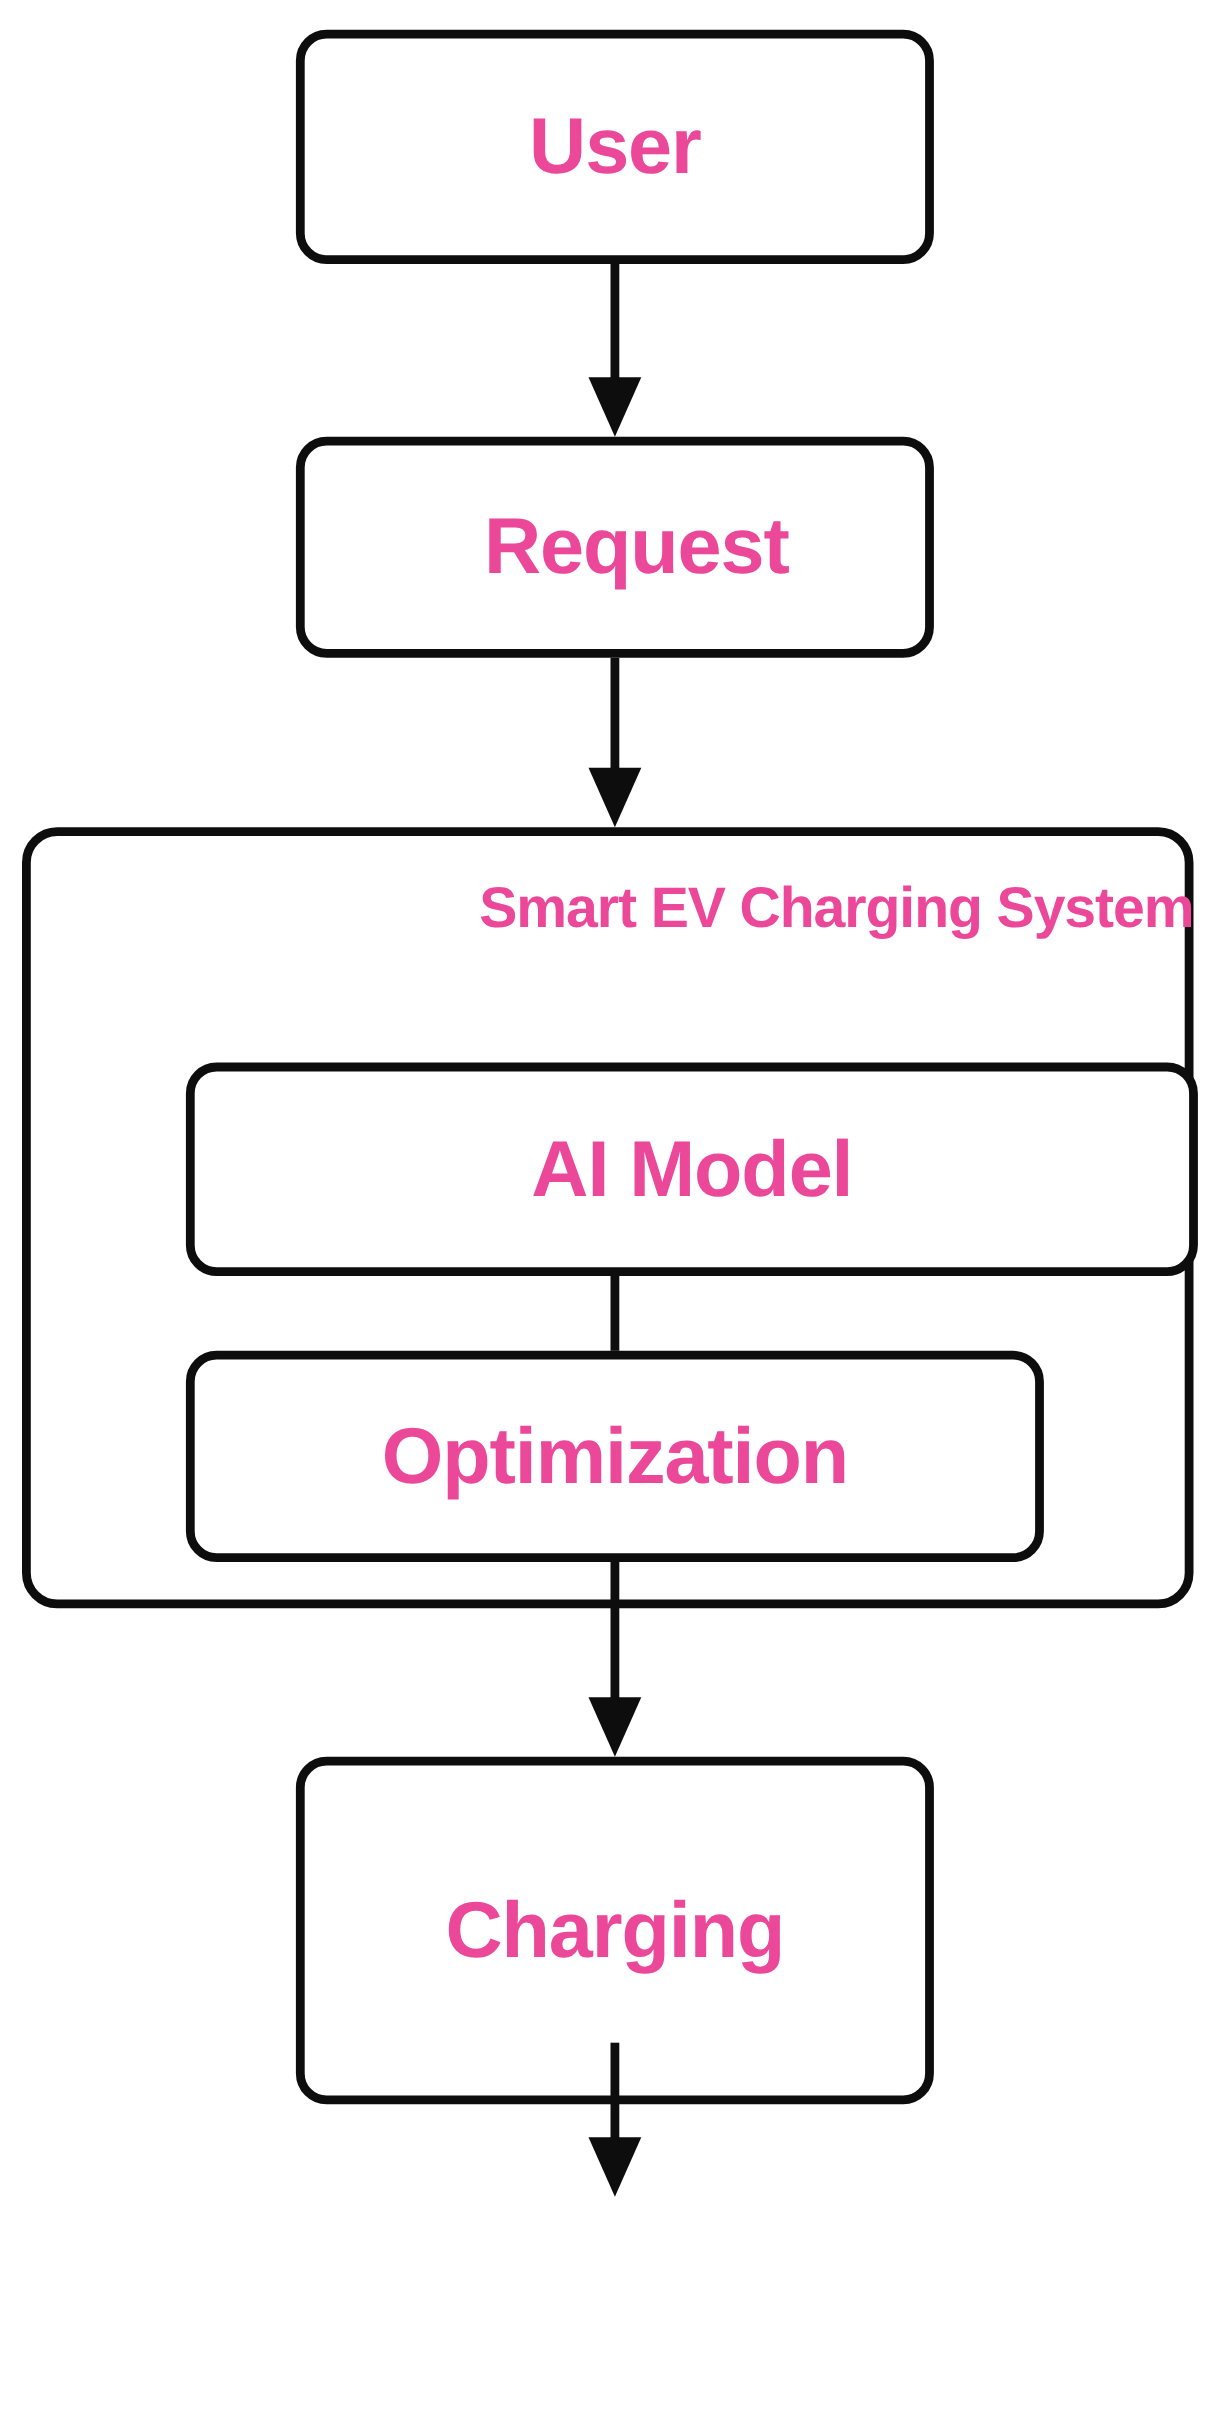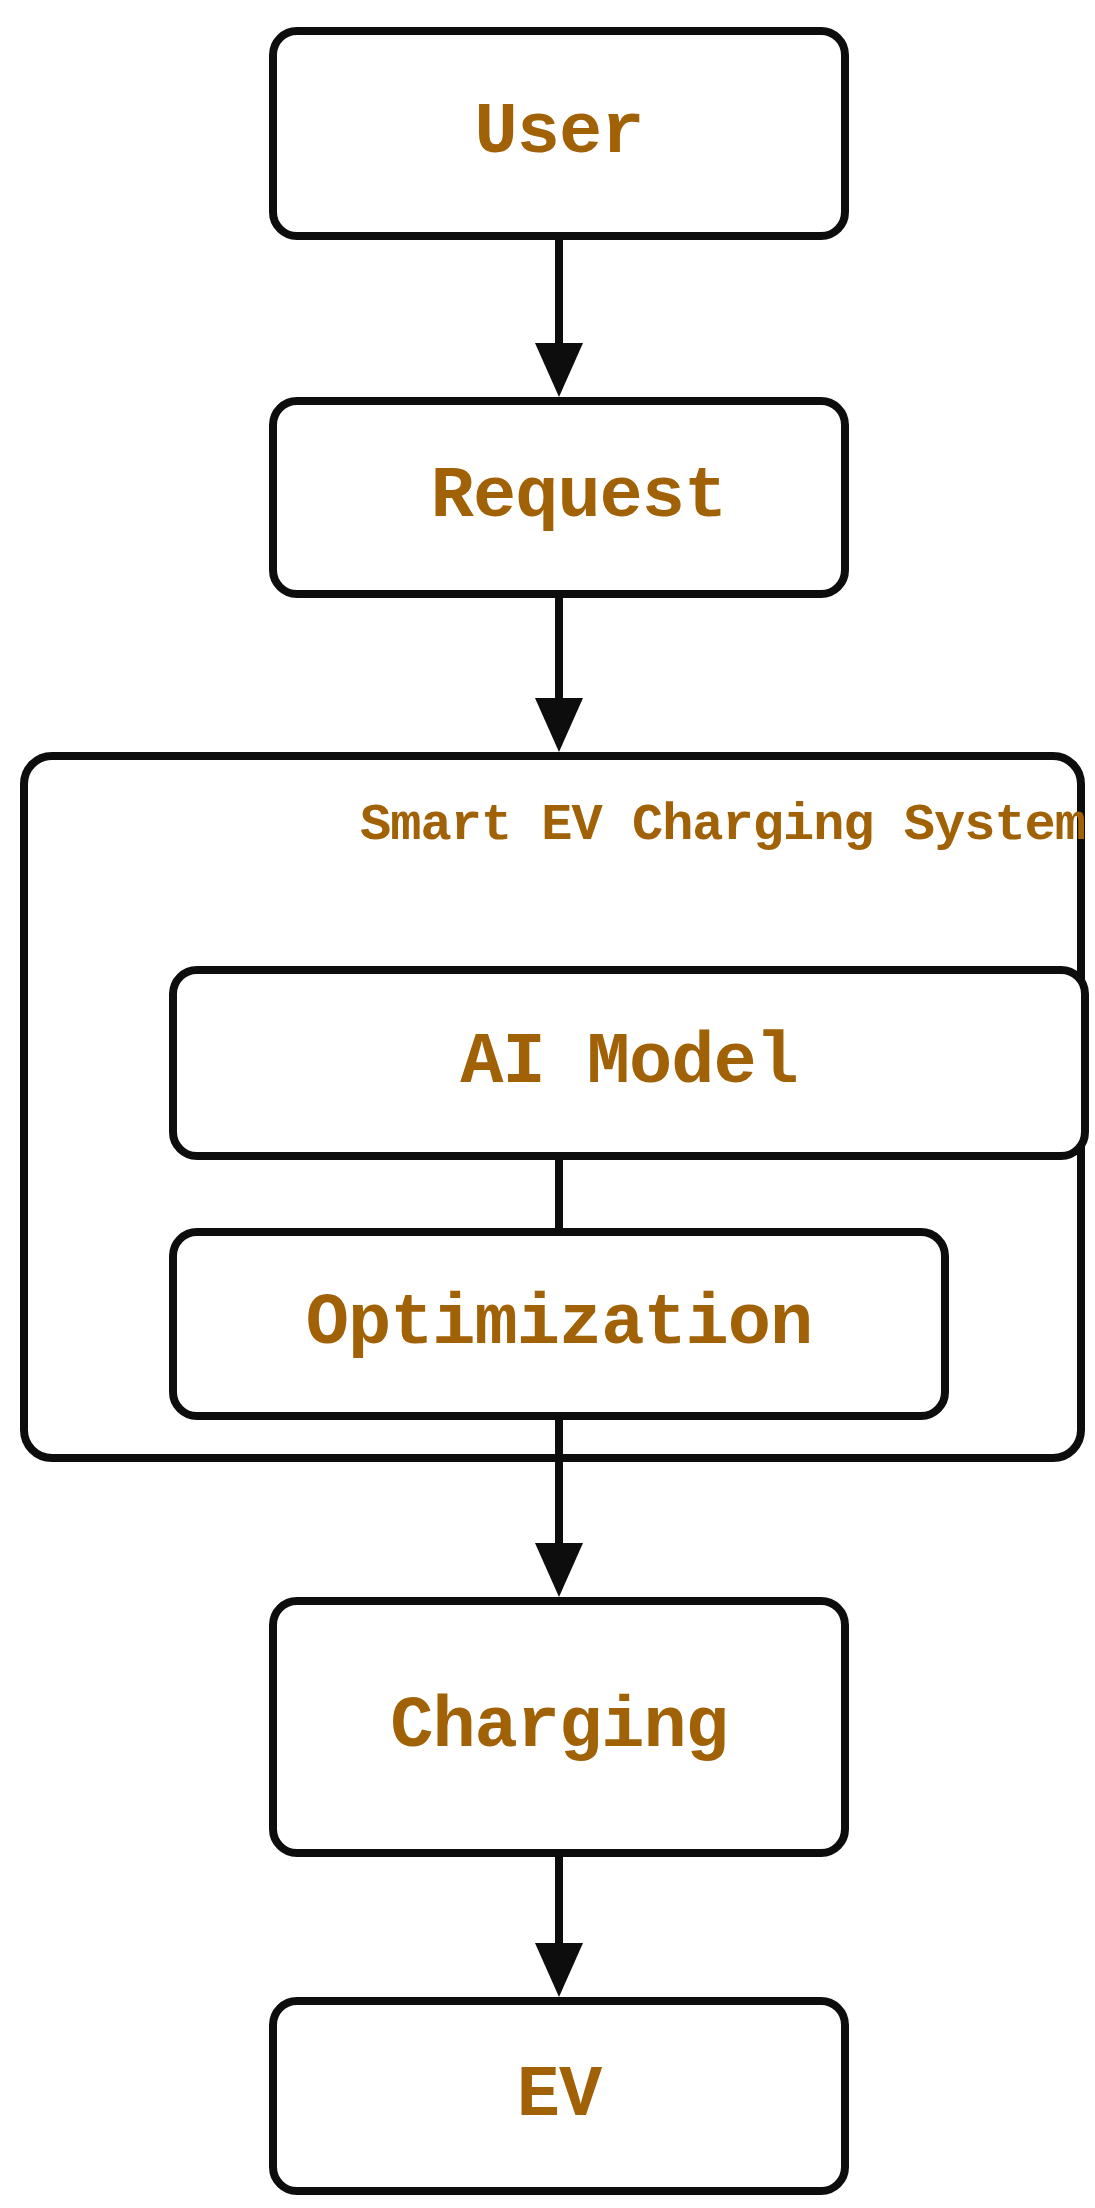--- a/index.html
+++ b/index.html
@@ -5,22 +5,22 @@
   html, body {
     margin: 0;
     padding: 0;
     background: #ffffff;
   }
   .canvas {
     position: relative;
     width: 1095px;
     height: 2208px;
     background: #ffffff;
-    font-family: Liberation Mono, monospace;
-    color: #a16207;
+    font-family: Liberation Sans, sans-serif;
+    color: #ec4899;
     overflow: hidden;
   }
   .node {
     position: absolute;
     box-sizing: border-box;
     background: #ffffff;
     border: 8px solid #0d0d0d;
     border-radius: 28px;
     display: flex;
     flex-direction: column;
@@ -90,24 +90,21 @@
 
   <div class="edge-line" style="left:555px; top:1160px; height:68px;"></div>
 
   <div class="node" style="left:169px; top:1228px; width:780px; height:192px;">
     <span>Optimization</span>
   </div>
 
   <div class="edge-line" style="left:555px; top:1420px; height:125px;"></div>
   <div class="arrowhead" style="left:535px; top:1543px;"></div>
 
-  <div class="node" style="left:269px; top:1597px; width:580px; height:260px;">
+  <div class="node" style="left:269px; top:1597px; width:580px; height:316px;">
     <span>Charging</span>
   </div>
 
   <div class="edge-line" style="left:555px; top:1857px; height:88px;"></div>
   <div class="arrowhead" style="left:535px; top:1943px;"></div>
 
-  <div class="node" style="left:269px; top:1997px; width:580px; height:198px;">
-    <span>EV</span>
-  </div>
 
 </div>
 
 </body></html>

